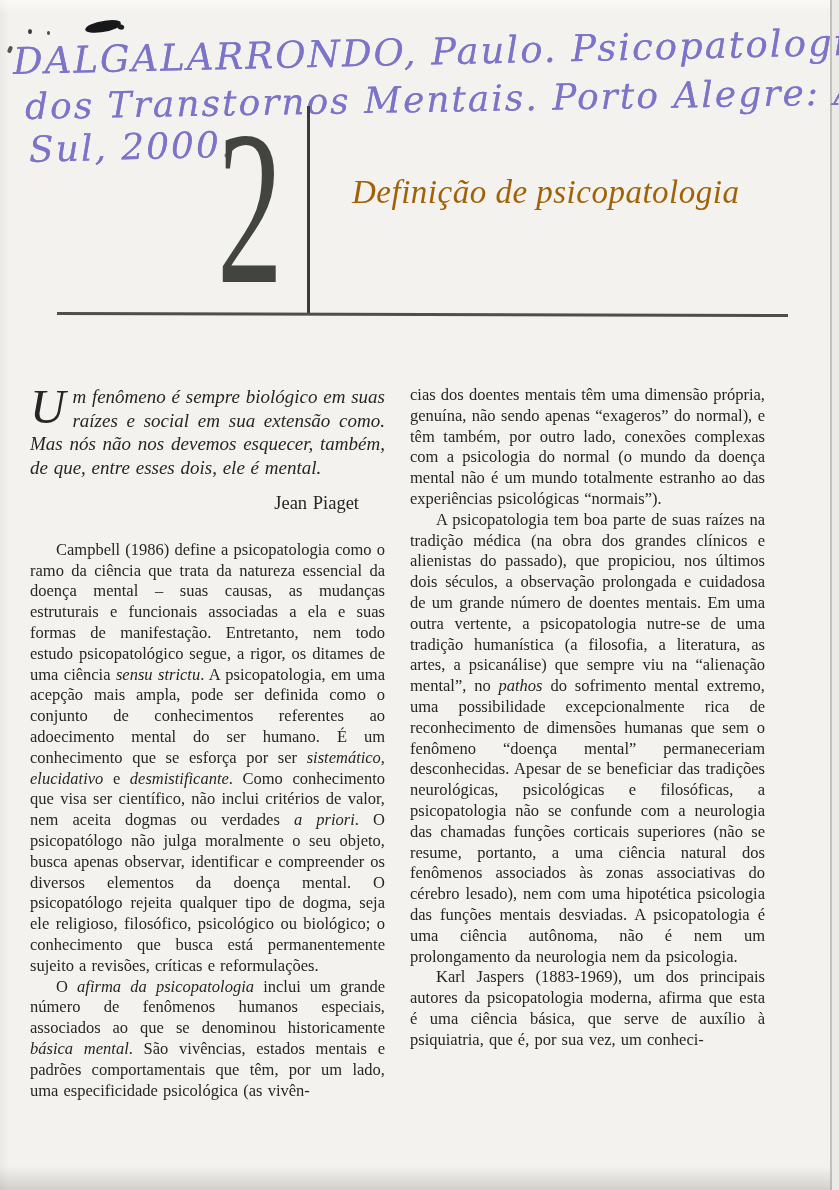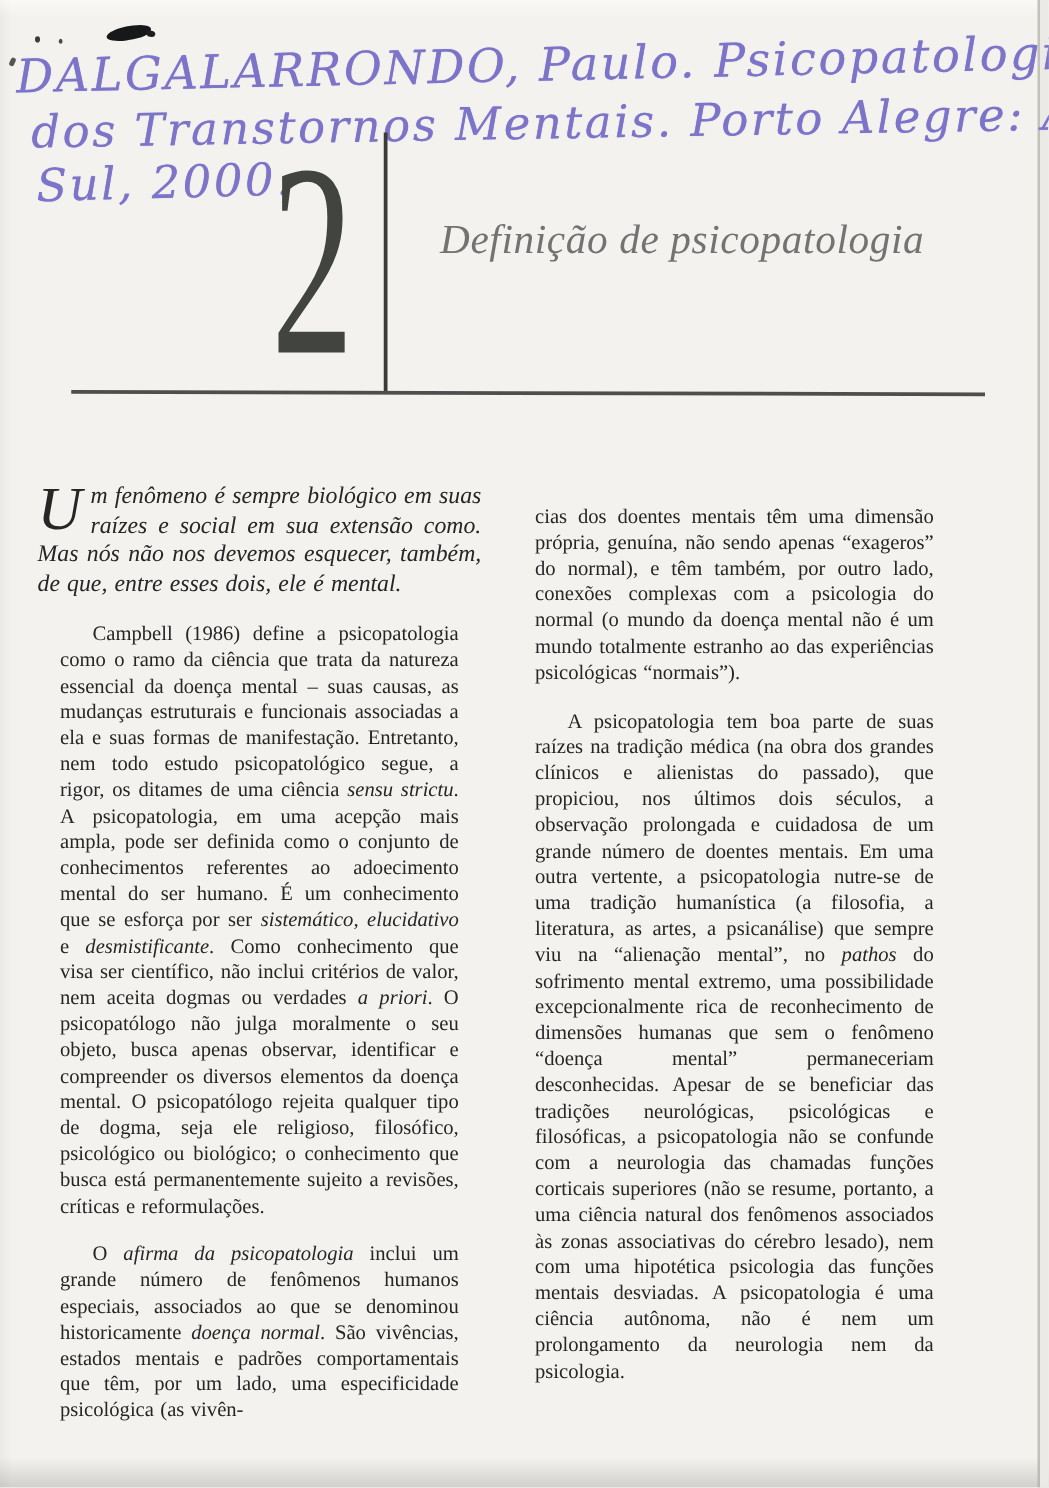--- a/index.html
+++ b/index.html
@@ -44,30 +44,30 @@
   
   .chap-num{
     position:absolute;left:178px;top:98px;width:144px;
     font-size:220px;line-height:1;text-align:center;
     color:#41443f;transform:scaleX(.6);
     font-family:"Liberation Serif",serif;
   }
   .chap-vline{position:absolute;left:307px;top:106px;width:3px;height:208px;background:#3b3b3b;}
   .chap-title{
     position:absolute;left:352px;top:174px;
-    font-style:italic;font-size:33px;letter-spacing:.5px;color:#737373;
+    font-style:italic;font-size:33px;letter-spacing:.5px;color:#a16207;
     white-space:nowrap;
   }
   .chap-rule{position:absolute;left:57px;top:313px;width:731px;height:3px;background:#4e4e4e;transform:rotate(.15deg);}
 
   
   .col{position:absolute;top:385px;width:355px;font-size:16.5px;line-height:20.8px;text-align:justify;word-spacing:1px;}
   .col-left{left:30px;}
   .col-right{left:410px;}
-  .col p{margin:18px;}
+  .col p{margin:0;}
   .col p.ind{text-indent:26px;}
 
   .epigraph{font-style:italic;font-size:19px;line-height:23.5px;text-align:justify;}
   .dropcap{float:left;font-size:49px;line-height:.78;padding:3px 7px 0 0;font-style:italic;}
   .attribution{text-align:right;padding-right:26px;font-size:18.5px;margin:14px 0 26px 0;}
 
   .pen-u{
     text-decoration-color:#2e2e40;
     text-decoration-thickness:1.6px;
     text-underline-offset:3.5px;
@@ -93,20 +93,22 @@
 
 <div class="chap-num">2</div>
 <div class="chap-vline"></div>
 <div class="chap-title">Definição de psicopatologia</div>
 <div class="chap-rule"></div>
 
 <div class="col col-left">
   <div class="epigraph">
     <span class="dropcap">U</span><span>m fenômeno é sempre biológico em suas raízes e social em sua extensão como. Mas nós não nos devemos esquecer, também, de que, entre esses dois, ele é mental.</span>
   </div>
+  <div class="attribution">Jean Piaget</div>
   <p class="ind">Campbell (1986) define a psicopatologia como o ramo da ciência que trata da natureza essencial da doença mental – suas causas, as mudanças estruturais e funcionais associadas a ela e suas formas de manifestação. Entretanto, nem todo estudo psicopatológico segue, a rigor, os ditames de uma ciência <i>sensu strictu</i>. <span class="pen-u">A psicopatologia, em uma acepção mais ampla, pode ser definida como o conjunto de conhecimentos referentes ao adoecimento mental do ser humano.</span> É um conhecimento que se esforça por ser <i>sistemático, elucidativo</i> e <i>desmistificante</i>. Como conhecimento que visa ser científico, não inclui critérios de valor, nem aceita dogmas ou verdades <i>a priori</i>. O psicopatólogo não julga moralmente o seu objeto, busca apenas observar, identificar e compreender os diversos elementos da doença mental. O psicopatólogo rejeita qualquer tipo de dogma, seja ele religioso, filosófico, psicológico ou biológico; o conhecimento que busca está permanentemente sujeito a revisões, críticas e reformulações.</p>
-  <p class="ind">O <i>afirma da psicopatologia</i> inclui um grande número de fenômenos humanos especiais, associados ao que se denominou historicamente <i>doença normal</i>. São vivências, estados mentais e padrões comportamentais que têm, por um lado, uma especificidade psicológica (as vivên-</p>
+  <p class="ind">O <i>afirma da psicopatologia</i> inclui um grande número de fenômenos humanos especiais, associados ao que se denominou historicamente <i>básica mental</i>. São vivências, estados mentais e padrões comportamentais que têm, por um lado, uma especificidade psicológica (as vivên-</p>
 </div>
 
 <div class="col col-right">
   <p>cias dos doentes mentais têm uma dimensão própria, genuína, não sendo apenas “exageros” do normal), e têm também, por outro lado, conexões complexas com a psicologia do normal (o mundo da doença mental não é um mundo totalmente estranho ao das experiências psicológicas “normais”).</p>
   <p class="ind">A psicopatologia tem boa parte de suas raízes na tradição médica (na obra dos grandes clínicos e alienistas do passado), que propiciou, nos últimos dois séculos, a observação prolongada e cuidadosa de um grande número de doentes mentais. Em uma outra vertente, a psicopatologia nutre-se de uma tradição humanística (a filosofia, a literatura, as artes, a psicanálise) que sempre viu na “alienação mental”, no <i>pathos</i> do sofrimento mental extremo, uma possibilidade excepcionalmente rica de reconhecimento de dimensões humanas que sem o fenômeno “doença mental” permaneceriam desconhecidas. Apesar de se beneficiar das tradições neurológicas, psicológicas e filosóficas, a psicopatologia não se confunde com a neurologia das chamadas funções corticais superiores (não se resume, portanto, a uma ciência natural dos fenômenos associados às zonas associativas do cérebro lesado), nem com uma hipotética psicologia das funções mentais desviadas. A psicopatologia é uma ciência autônoma, não é nem um prolongamento da neurologia nem da psicologia.</p>
+  <p class="ind">Karl Jaspers (1883-1969), um dos principais autores da psicopatologia moderna, afirma que esta é uma ciência básica, que serve de auxílio à psiquiatria, que é, por sua vez, um conheci-</p>
 </div>
 
 </body></html>

